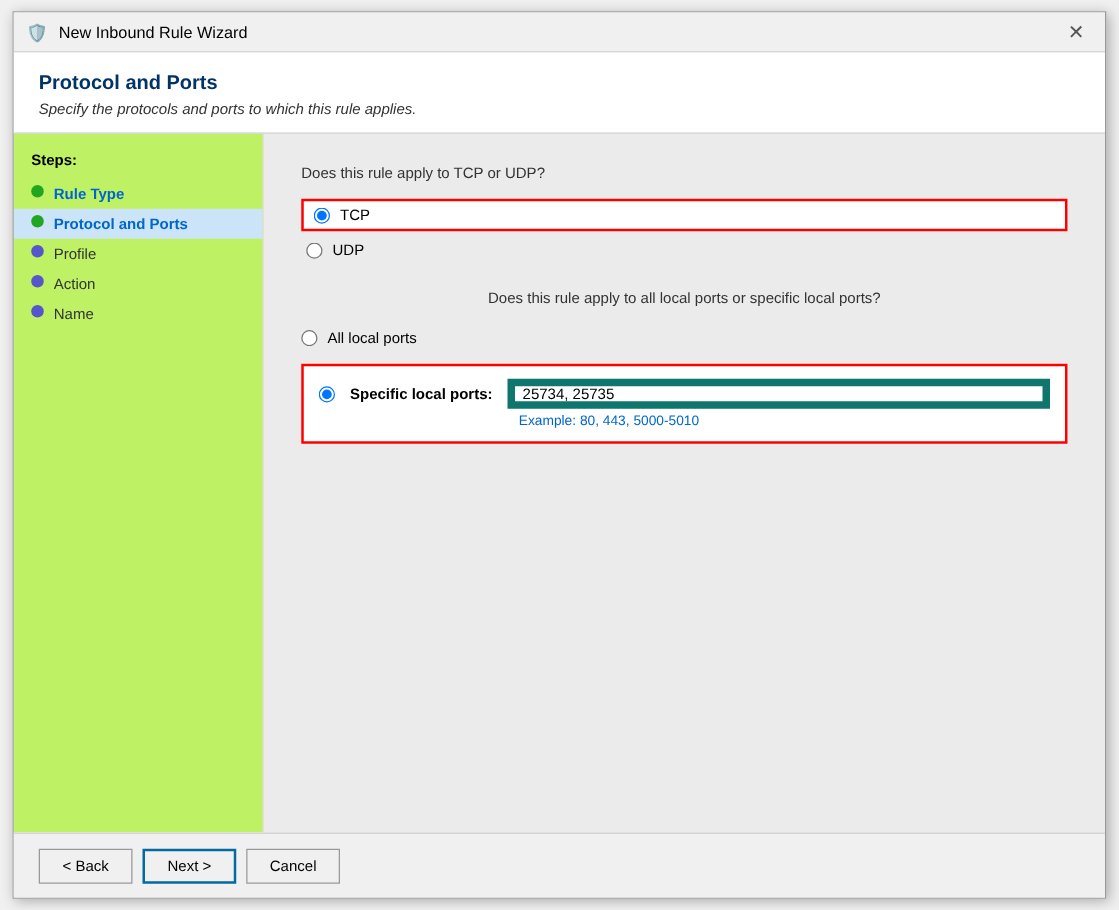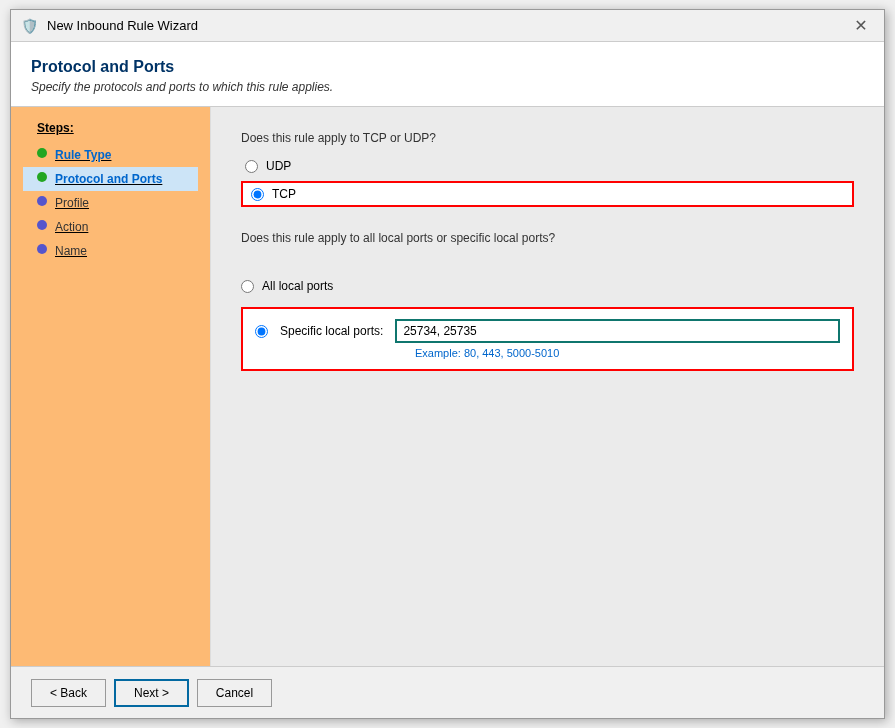--- a/index.html
+++ b/index.html
@@ -79,24 +79,23 @@
     }
 
     .content-area {
       display: flex;
       flex: 1;
       overflow: hidden;
     }
 
     .sidebar {
       width: 200px;
-      background: #fdba74;
+      background: #bef264;
       border-right: 1px solid #ddd;
-      padding: 14px 12px;
-      text-decoration: underline;
+      padding: 14px 0;
     }
 
     .steps-label {
       font-weight: bold;
       font-size: 12px;
       color: #000;
       padding: 0 14px 8px 14px;
     }
 
     .step-item {
@@ -166,21 +165,22 @@
       padding: 4px 8px;
       background: #fff;
     }
 
     .radio-option input[type="radio"] {
       margin: 0;
       cursor: pointer;
     }
 
     .section-divider {
-      margin-bottom: 30px;
+      margin-bottom: 14px;
+      text-align: center;
     }
 
     .ports-section {
       display: flex;
       flex-direction: column;
       gap: 10px;
     }
 
     .specific-ports-box {
       border: 2px solid red;
@@ -192,28 +192,28 @@
     }
 
     .specific-ports-row {
       display: flex;
       align-items: center;
       gap: 12px;
     }
 
     .specific-ports-label {
       font-size: 12px;
-      font-weight: normal;
+      font-weight: bold;
       white-space: nowrap;
     }
 
     .ports-input {
       flex: 1;
       height: 24px;
-      border: 2px solid #0f766e;
+      border: 6px solid #0f766e;
       outline: none;
       padding: 2px 6px;
       font-size: 12px;
       font-family: inherit;
     }
 
     .ports-example {
       font-size: 11px;
       color: #0066cc;
       margin-left: calc(28px + 12px + 120px);
@@ -302,27 +302,27 @@
         <span class="step-label">Name</span>
       </div>
     </div>
 
     <div class="main-panel">
 
       <div class="question-text">Does this rule apply to TCP or UDP?</div>
 
       <div class="radio-group">
 
+        <label class="radio-option highlighted">
+          <input type="radio" name="protocol" checked="" style="">
+          <span>TCP</span>
+        </label>
         <label class="radio-option" style="margin-left:4px;">
           <input type="radio" name="protocol" style="">
           <span>UDP</span>
-        </label>
-        <label class="radio-option highlighted">
-          <input type="radio" name="protocol" checked="" style="">
-          <span>TCP</span>
         </label>
       </div>
 
       <div class="question-text section-divider">Does this rule apply to all local ports or specific local ports?</div>
 
       <div class="ports-section">
 
         <div class="all-local-row">
           <input type="radio" name="porttype" style="">
           <span>All local ports</span>

